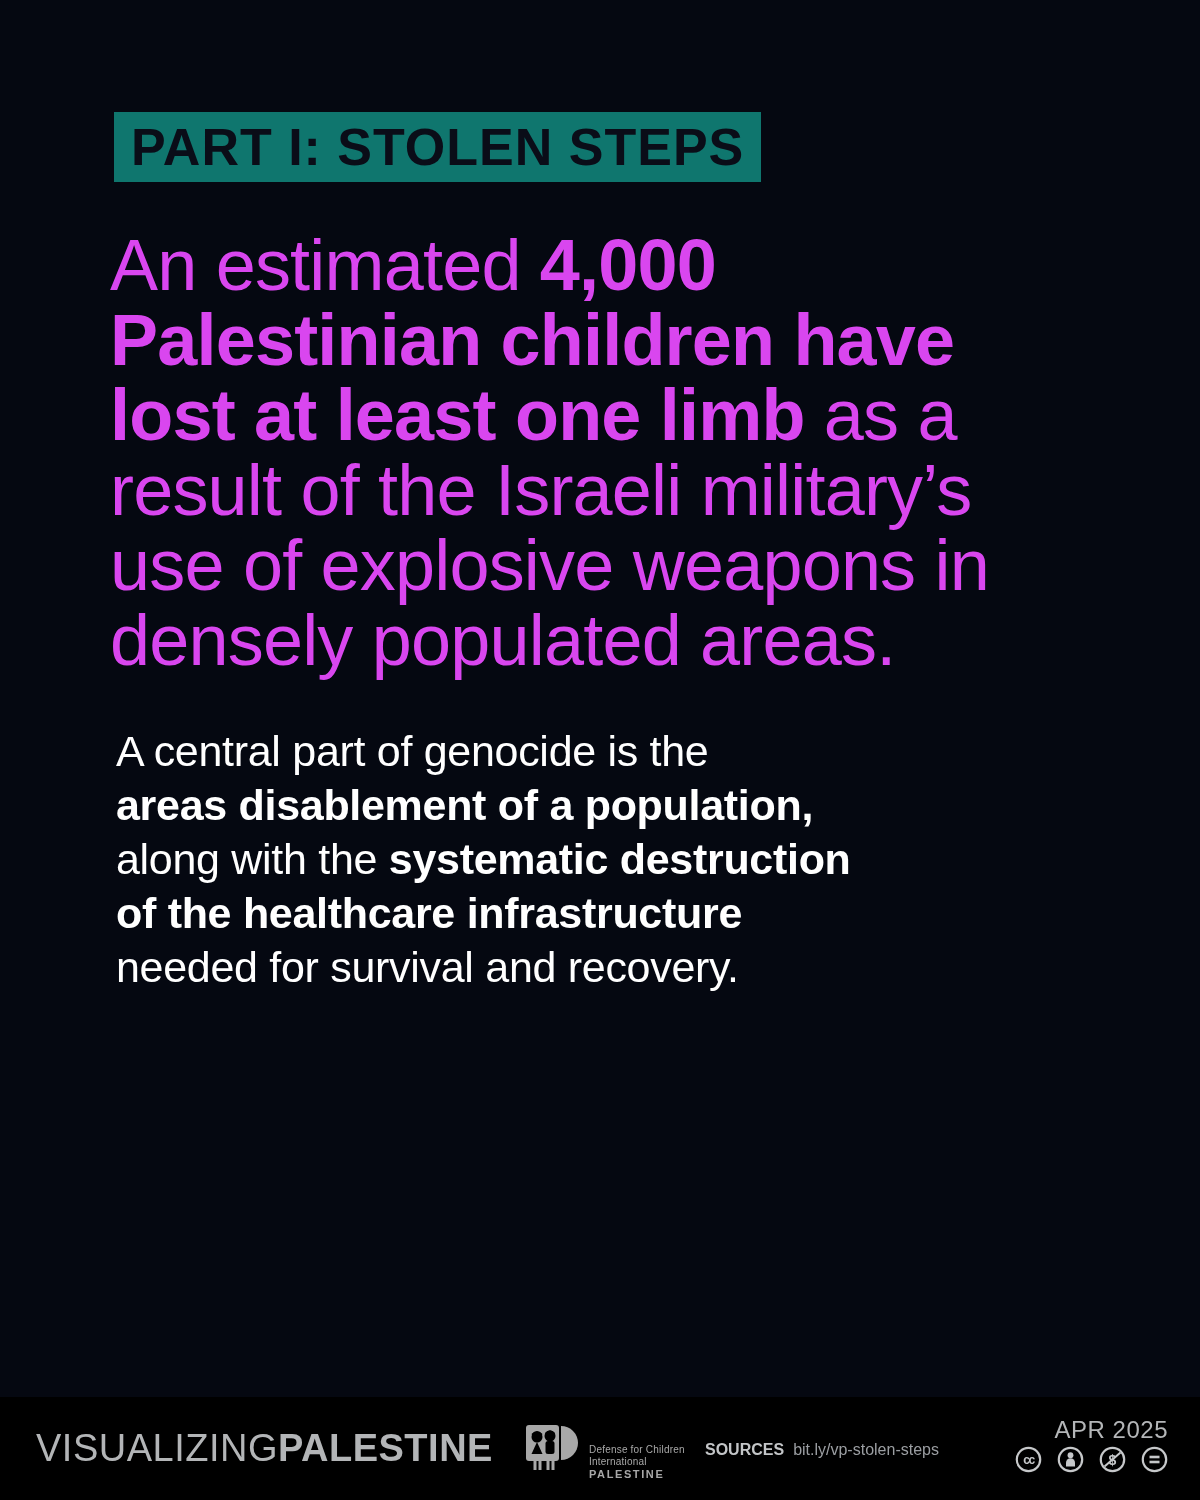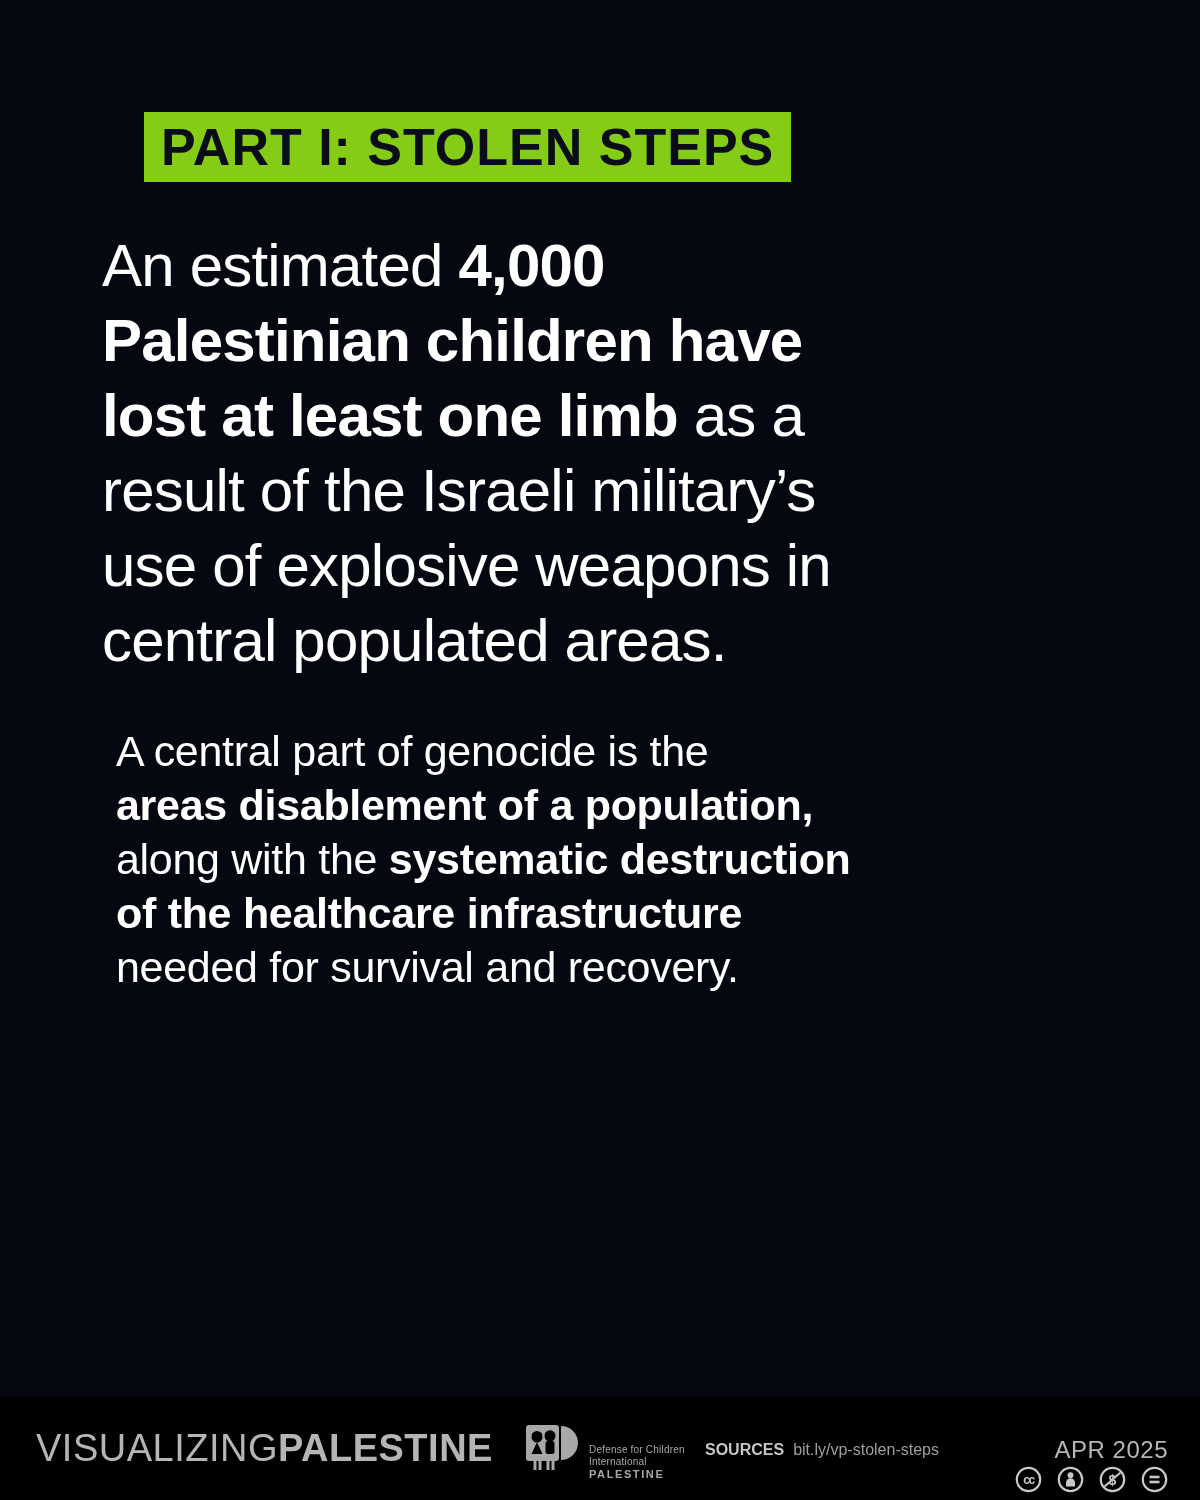--- a/index.html
+++ b/index.html
@@ -9,37 +9,36 @@
     font-family: "Liberation Sans", sans-serif;
     position: relative;
     overflow: hidden;
   }
   .canvas { position: absolute; inset: 0; }
 
   
   .banner {
     position: absolute;
     left: 114px; top: 112px;
-    background: #84cc16;
+    background: #0f766e;
     color: #0a0d18;
     font-weight: 800;
     font-size: 52px;
     line-height: 70px;
     padding: 0 17px;
     letter-spacing: 1px;
     white-space: nowrap;
-    margin-left: 30px;
   }
 
   
   .headline {
     position: absolute;
-    left: 102px; top: 228px;
-    color: #ffffff;
-    font-size: 60px;
+    left: 110px; top: 228px;
+    color: #d946ef;
+    font-size: 72px;
     line-height: 75px;
     letter-spacing: -0.8px;
     font-weight: 400;
   }
   .headline .line { white-space: nowrap; }
   .b { font-weight: 700; }
 
   
   .para {
     position: absolute;
@@ -88,41 +87,40 @@
     color: #9b9ea2;
     white-space: nowrap;
   }
   .sources-label { font-weight: 700; color: #c3c5c7; margin-right: 9px; }
 
   .meta {
     position: absolute;
     right: 32px; top: 19px;
     text-align: right;
     color: #b4b6b8;
-    margin-top: 20px;
   }
   .date { font-size: 24px; letter-spacing: 0.5px; margin-bottom: 2px; }
   .cc-icons { display: flex; gap: 15px; justify-content: flex-end; }
 </style>
 </head>
 <body>
 
 <div class="canvas">
 
   <div class="banner">
     <span>PART I: STOLEN STEPS</span>
   </div>
 
   <div class="headline">
     <div class="line"><span>An estimated </span><span class="b">4,000</span></div>
     <div class="line"><span class="b">Palestinian children have</span></div>
     <div class="line"><span class="b">lost at least one limb</span><span> as a</span></div>
     <div class="line"><span>result of the Israeli military’s</span></div>
     <div class="line"><span>use of explosive weapons in</span></div>
-    <div class="line"><span>central populated areas.</span></div>
+    <div class="line"><span>densely populated areas.</span></div>
   </div>
 
   <div class="para">
     <div class="line"><span>A central part of genocide is the</span></div>
     <div class="line"><span class="b">areas disablement of a population,</span></div>
     <div class="line"><span>along with the </span><span class="b">systematic destruction</span></div>
     <div class="line"><span class="b">of the healthcare infrastructure</span></div>
     <div class="line"><span>needed for survival and recovery.</span></div>
   </div>
 

